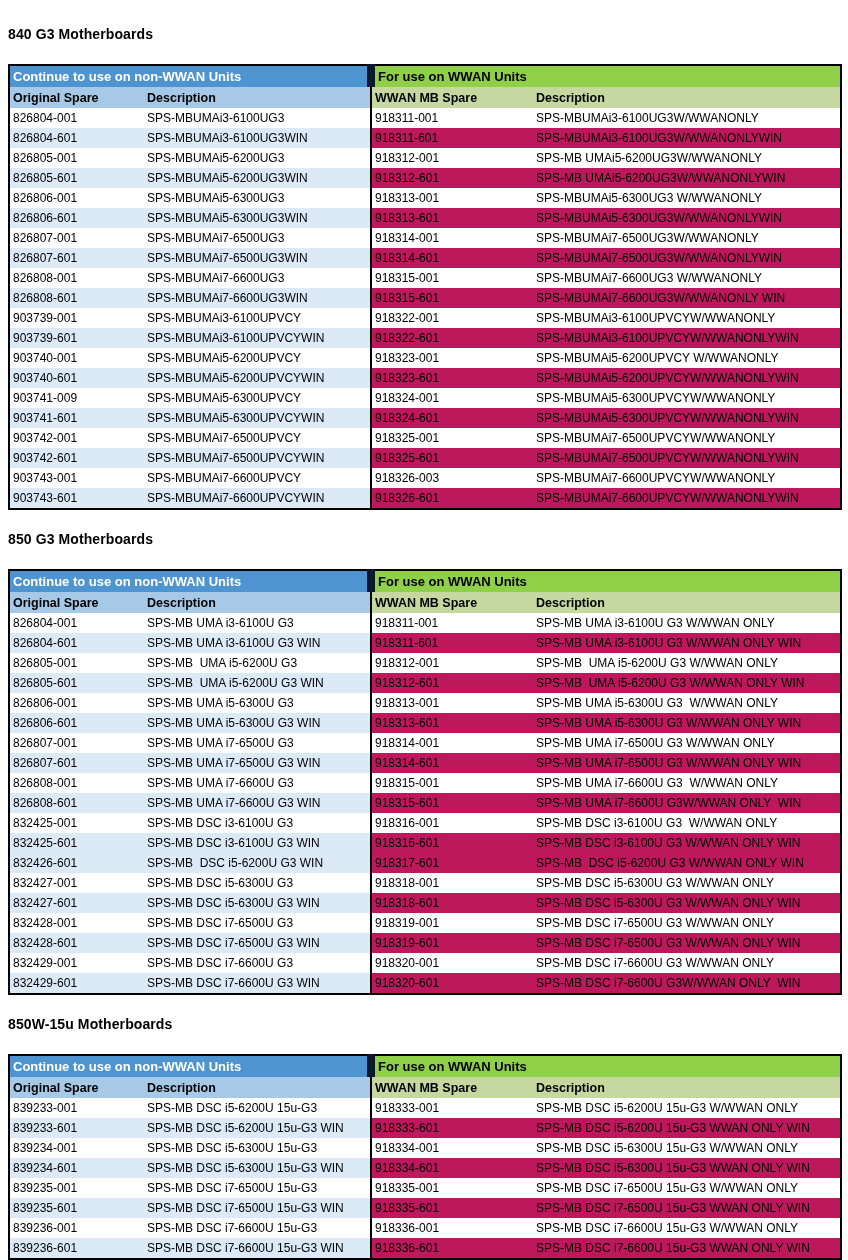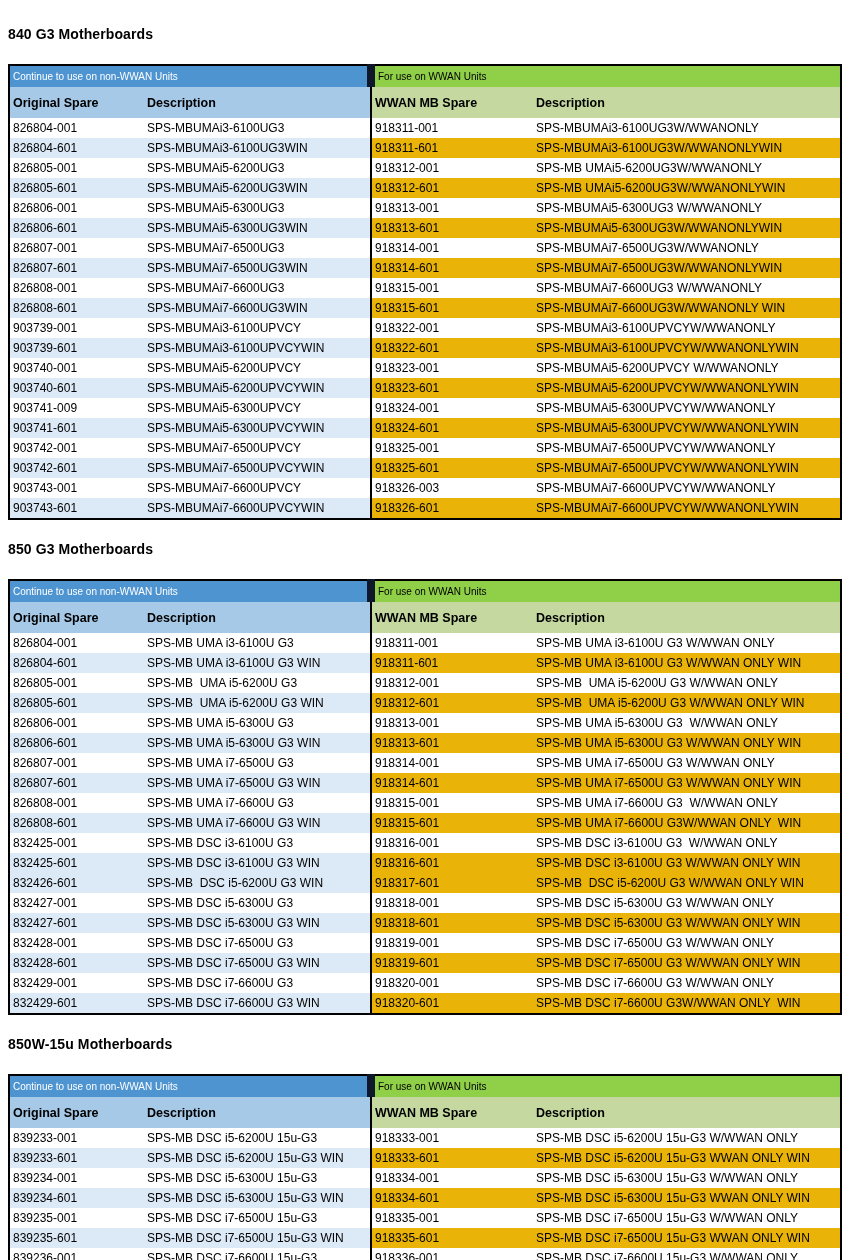--- a/index.html
+++ b/index.html
@@ -28,38 +28,38 @@
     height: 20px;
     line-height: 20px;
     font-size: 12px;
     text-align: left;
     vertical-align: middle;
     white-space: pre;
     overflow: hidden;
   }
   .group-row th {
     height: 21px;
-    font-size: 10px;
-    font-weight: normal;
+    font-size: 13px;
+    font-weight: bold;
   }
   .col-row th {
-    height: 31px;
+    height: 21px;
     font-size: 12.5px;
     font-weight: bold;
   }
   .g-left  { background: #4E94D0; color: #ffffff; }
   .g-right { background: #90D049; color: #000000; border-left: 8px solid #0f172a; }
   .col-row th.c1, .col-row th.c2 { background: #A6C9E8; }
   .col-row th.c3 { background: #C4D89F; border-left: 2px solid #000; }
   .col-row th.c4 { background: #C4D89F; }
   td.c3 { border-left: 2px solid #000; }
   td.c2, th.c2 { padding-left: 11px; }
   td.c4, th.c4 { padding-left: 7px; }
   tbody tr.band td.c1, tbody tr.band td.c2 { background: #DCE9F7; }
-  tbody tr.band td.c3, tbody tr.band td.c4 { background: #eab308; }
+  tbody tr.band td.c3, tbody tr.band td.c4 { background: #be185d; }
 </style>
 </head>
 <body>
 
 <div class="page">
   <div id="sections-root">
   <section class="mb-section">
     <h2 class="section-title">840 G3 Motherboards</h2>
     <table class="parts-table">
       <colgroup>

